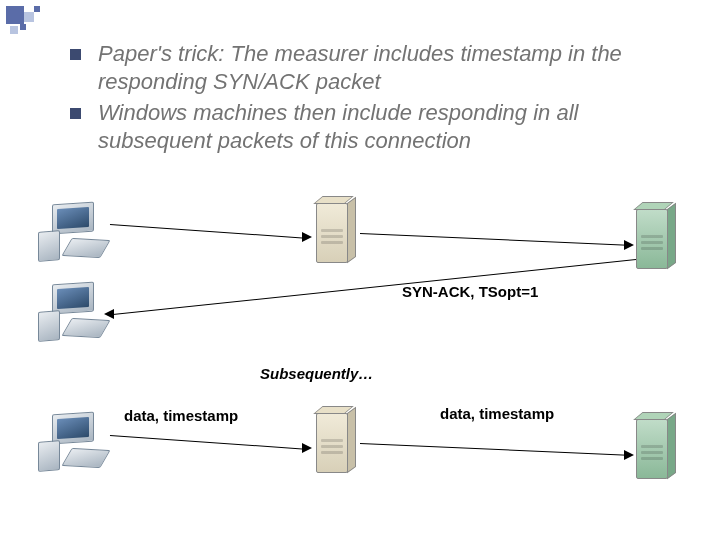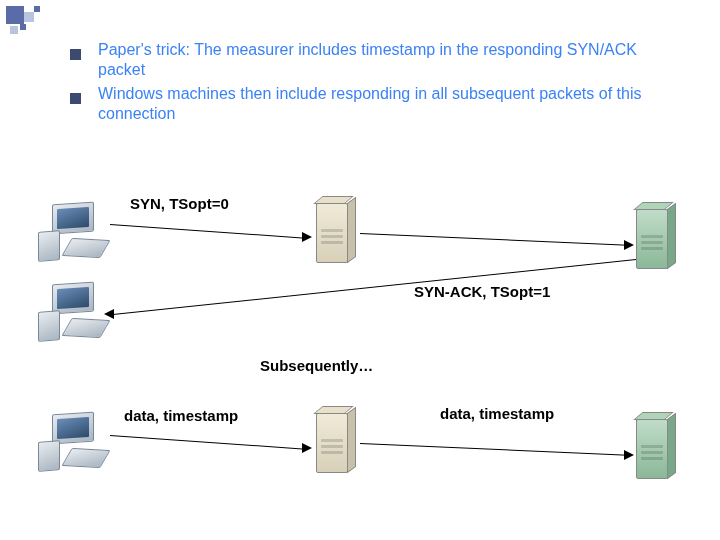--- a/index.html
+++ b/index.html
@@ -4,21 +4,21 @@
 <style>
   * { box-sizing: border-box; margin: 0; padding: 0; }
   body { width: 720px; height: 540px; background: #fff; font-family: Arial, sans-serif; position: relative; overflow: hidden; }
   
   .corner-deco { position: absolute; top: 6px; left: 6px; }
   .sq { position: absolute; background: #5a6ca8; }
   .sq.light { background: #b8c4e0; }
   
   .content { padding: 40px 60px 0 70px; }
   .bullet-list { list-style: none; }
-  .bullet-list li { position: relative; font-size: 16px; line-height: 1.25; color: #3b82f6; margin-bottom: 4px; padding-left: 28px; }
+  .bullet-list li { position: relative; font-size: 22px; line-height: 1.25; color: #737373; margin-bottom: 4px; padding-left: 28px; font-style: italic; }
   .bullet-list li::before { content: ""; position: absolute; left: 0; top: 9px; width: 11px; height: 11px; background: #3c4a70; }
   
   .diagram { position: absolute; top: 185px; left: 0; width: 720px; height: 340px; }
   .label { position: absolute; font-size: 15px; font-weight: bold; color: #000; }
   
   .arrow-line { position: absolute; height: 1px; background: #000; transform-origin: left center; }
   .arrow-head { position: absolute; width: 0; height: 0; }
   .arrow-head.right { border-left: 10px solid #000; border-top: 5px solid transparent; border-bottom: 5px solid transparent; }
   .arrow-head.left { border-right: 10px solid #000; border-top: 5px solid transparent; border-bottom: 5px solid transparent; }
   
@@ -75,38 +75,37 @@
   </div>
   <div class="server green" style="left:636px; top:24px;">
     <div class="top"></div>
       <div class="side"></div>
       <div class="front"></div>
     <div class="slot" style="top:26px"></div>
       <div class="slot" style="top:32px"></div>
       <div class="slot" style="top:38px"></div>
   </div>
 
-  <div class="label" style="left:130px; top:10px;">SYN, TSopt=0</div>
   <div class="arrow-line" style="left:110px; top:39px; width:196px; transform: rotate(4deg);"></div>
   <div class="arrow-head right" style="left:302px; top:47px;"></div>
 
   <div class="arrow-line" style="left:360px; top:48px; width:268px; transform: rotate(2.5deg);"></div>
   <div class="arrow-head right" style="left:624px; top:55px;"></div>
 
   <div class="computer" style="left:38px; top:98px;">
     <div class="monitor"></div>
       <div class="tower"></div>
       <div class="keyboard"></div>
   </div>
 
-  <div class="label" style="left:414px; top:98px;">SYN-ACK, TSopt=1</div>
+  <div class="label" style="left:402px; top:98px;">SYN-ACK, TSopt=1</div>
   <div class="arrow-line" style="left:636px; top:74px; width:526px; transform: rotate(174deg);"></div>
   <div class="arrow-head left" style="left:104px; top:124px;"></div>
 
-  <div class="label" style="left:260px; top:172px;">Subsequently…</div>
+  <div class="label" style="left:260px; top:180px;font-style:italic;">Subsequently…</div>
 
   <div class="computer" style="left:38px; top:228px;">
     <div class="monitor"></div>
       <div class="tower"></div>
       <div class="keyboard"></div>
   </div>
   <div class="server beige" style="left:316px; top:228px;">
     <div class="top"></div>
       <div class="side"></div>
       <div class="front"></div>

